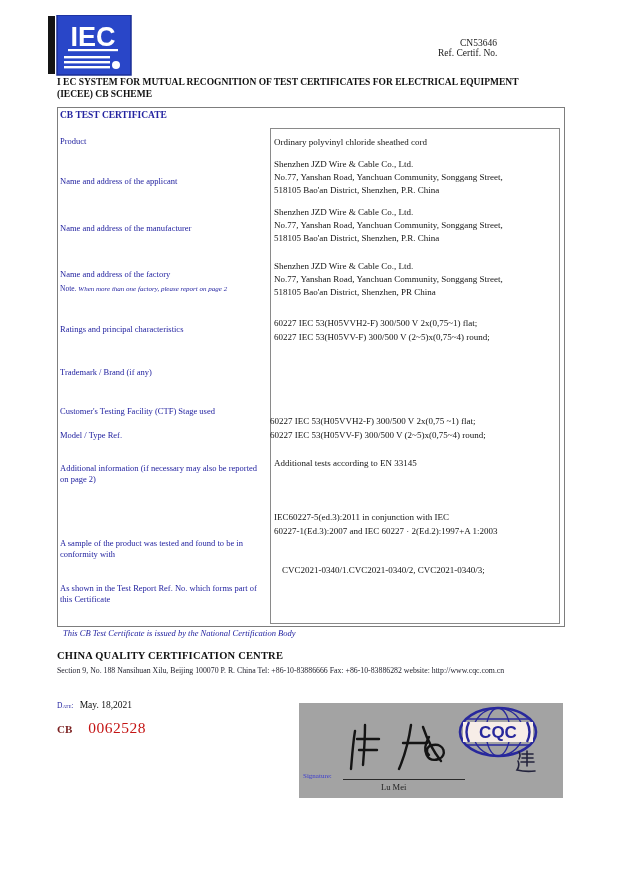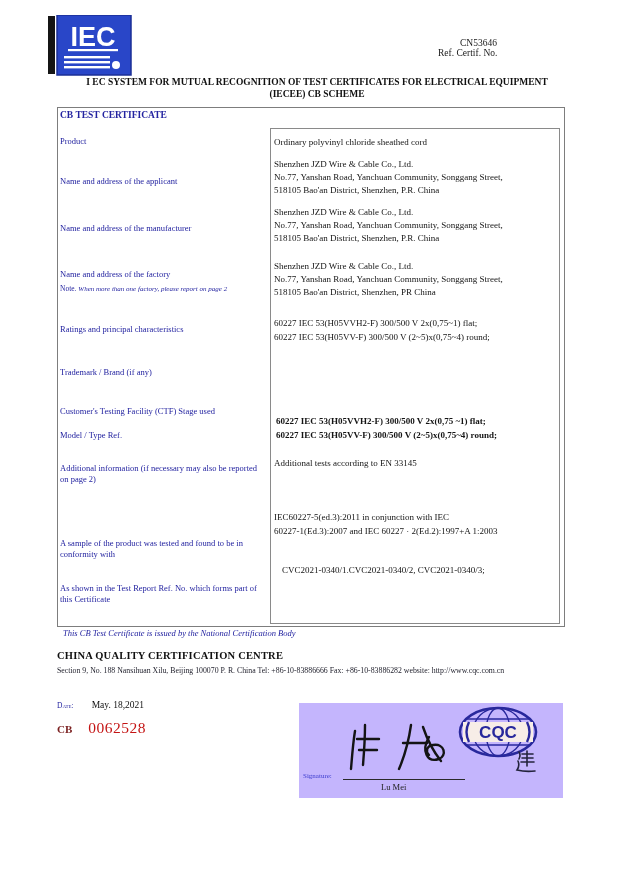--- a/index.html
+++ b/index.html
@@ -3,34 +3,34 @@
 <meta charset="utf-8">
 <style>
   html,body{margin:0;padding:0;background:#ffffff;}
   .page{
     position:relative;width:620px;height:878px;background:#ffffff;
     font-family:"Liberation Serif", serif;color:#111;overflow:hidden;
   }
   .abs{position:absolute;}
   .lbl{font-size:8.5px;color:#2323a0;line-height:11px;}
   .val{font-size:9px;color:#141414;line-height:13px;white-space:pre-line;}
-  .hdr-title{font-size:9.5px;font-weight:bold;color:#101010;white-space:pre-line;line-height:11.5px;text-align:center;}
+  .hdr-title{font-size:9.5px;font-weight:bold;color:#101010;white-space:pre-line;line-height:11.5px;}
   .box{border:1px solid #7d7d7d;}
   .cb-title{font-size:9.5px;font-weight:bold;color:#2323a0;}
   .small-ref{font-size:9.5px;color:#1a1a1a;}
   .note-line{font-size:7.5px;color:#2323a0;}
   .note-italic{font-style:italic;font-size:7px;}
   .issued{font-size:8.5px;color:#2323a0;}
   .ncb-name{font-size:10.5px;font-weight:bold;color:#101010;letter-spacing:.2px;}
   .ncb-contact{font-size:7.8px;color:#1c1c28;white-space:nowrap;}
   .date-lbl{font-size:7.5px;color:#2323a0;font-variant:small-caps;}
   .date-val{font-size:9.5px;color:#101010;}
   .cb-prefix{font-size:11px;color:#7a1f1f;font-variant:small-caps;font-weight:bold;}
   .cb-number{font-size:15.5px;color:#c41414;letter-spacing:.5px;}
-  .scan{background:#c4b5fd;}
+  .scan{background:#a3a3a3;}
   .sig-lbl{font-size:7px;color:#3c3ccF;}
   .sig-name{font-size:8.5px;color:#222;}
   .sig-line{border-bottom:1.2px solid #2a2a2a;}
 </style>
 </head>
 <body>
 
 <div class="page">
 
   <div class="abs" style="left:48px;top:15px;width:86px;height:62px;">
@@ -80,35 +80,35 @@
 No.77, Yanshan Road, Yanchuan Community, Songgang Street,
 518105 Bao'an District, Shenzhen, P.R. China</div>
   <div class="abs val" style="left:274px;top:206px;width:282px;">Shenzhen JZD Wire &amp; Cable Co., Ltd.
 No.77, Yanshan Road, Yanchuan Community, Songgang Street,
 518105 Bao'an District, Shenzhen, P.R. China</div>
   <div class="abs val" style="left:274px;top:260px;width:282px;">Shenzhen JZD Wire &amp; Cable Co., Ltd.
 No.77, Yanshan Road, Yanchuan Community, Songgang Street,
 518105 Bao'an District, Shenzhen, PR China</div>
   <div class="abs val" style="left:274px;top:317px;width:282px;line-height:13.5px;">60227 IEC  53(H05VVH2-F) 300/500 V 2x(0,75~1) flat;
 60227 IEC  53(H05VV-F) 300/500 V (2~5)x(0,75~4) round;</div>
-  <div class="abs val" style="left:276px;top:415px;width:282px;line-height:13.5px;font-weight:bold;">60227 IEC  53(H05VVH2-F) 300/500 V 2x(0,75 ~1) flat;
+  <div class="abs val" style="left:270px;top:415px;width:282px;line-height:13.5px;">60227 IEC  53(H05VVH2-F) 300/500 V 2x(0,75 ~1) flat;
 60227 IEC  53(H05VV-F) 300/500 V (2~5)x(0,75~4) round;</div>
   <div class="abs val" style="left:274px;top:457px;width:282px;">Additional tests according to EN 33145</div>
   <div class="abs val" style="left:274px;top:511px;width:282px;line-height:13.5px;">IEC60227-5(ed.3):2011 in conjunction with IEC
 60227-1(Ed.3):2007 and IEC 60227 · 2(Ed.2):1997+A 1:2003</div>
   <div class="abs val" style="left:282px;top:564px;width:274px;">CVC2021-0340/1.CVC2021-0340/2, CVC2021-0340/3;</div>
 
   <div class="abs issued" style="left:63px;top:628px;font-style:italic;">This CB Test Certificate is issued by the National Certification Body</div>
 
   <div class="abs ncb-name" style="left:57px;top:650px;">CHINA QUALITY CERTIFICATION CENTRE</div>
   <div class="abs ncb-contact" style="left:57px;top:666px;">Section 9, No. 188 Nansihuan Xilu, Beijing 100070 P. R. China Tel: +86-10-83886666 Fax: +86-10-83886282 website: http://www.cqc.com.cn</div>
 
   <div class="abs" style="left:57px;top:694px;">
     <span class="date-lbl">Date:</span>
-    <span class="date-val" style="margin-left:14px;text-align:right;">May. 18,2021</span>
+    <span class="date-val" style="margin-left:2px;text-align:right;">May. 18,2021</span>
   </div>
 
   <div class="abs" style="left:57px;top:719px;">
     <span class="cb-prefix">CB</span>
     <span class="cb-number" style="margin-left:12px;">0062528</span>
   </div>
 
   <div class="abs scan" style="left:299px;top:703px;width:264px;height:95px;">
 
     <div class="abs" style="left:158px;top:2px;width:82px;height:54px;">

